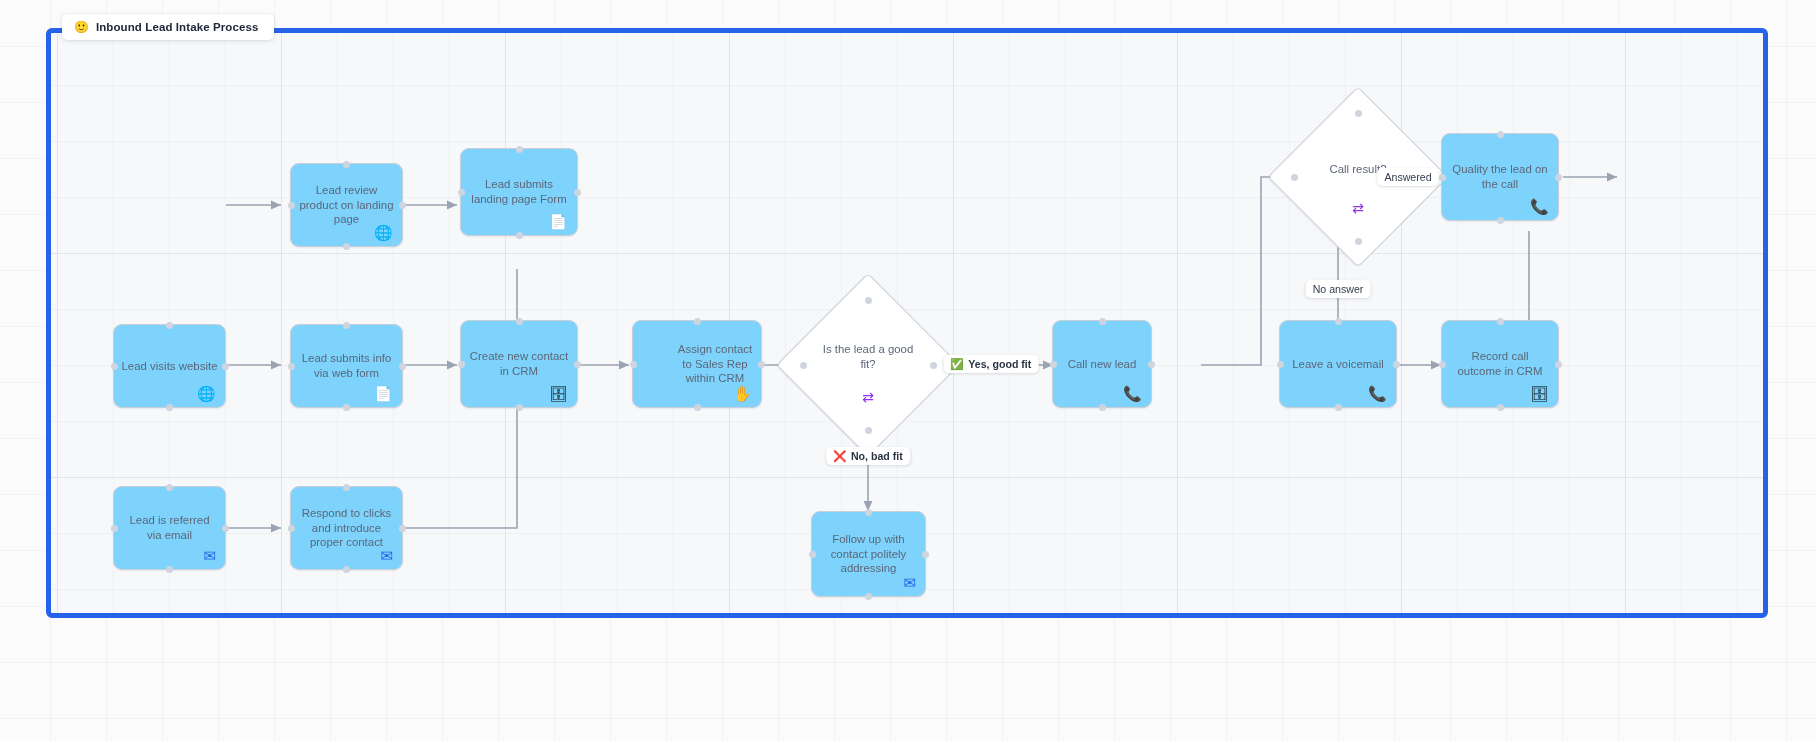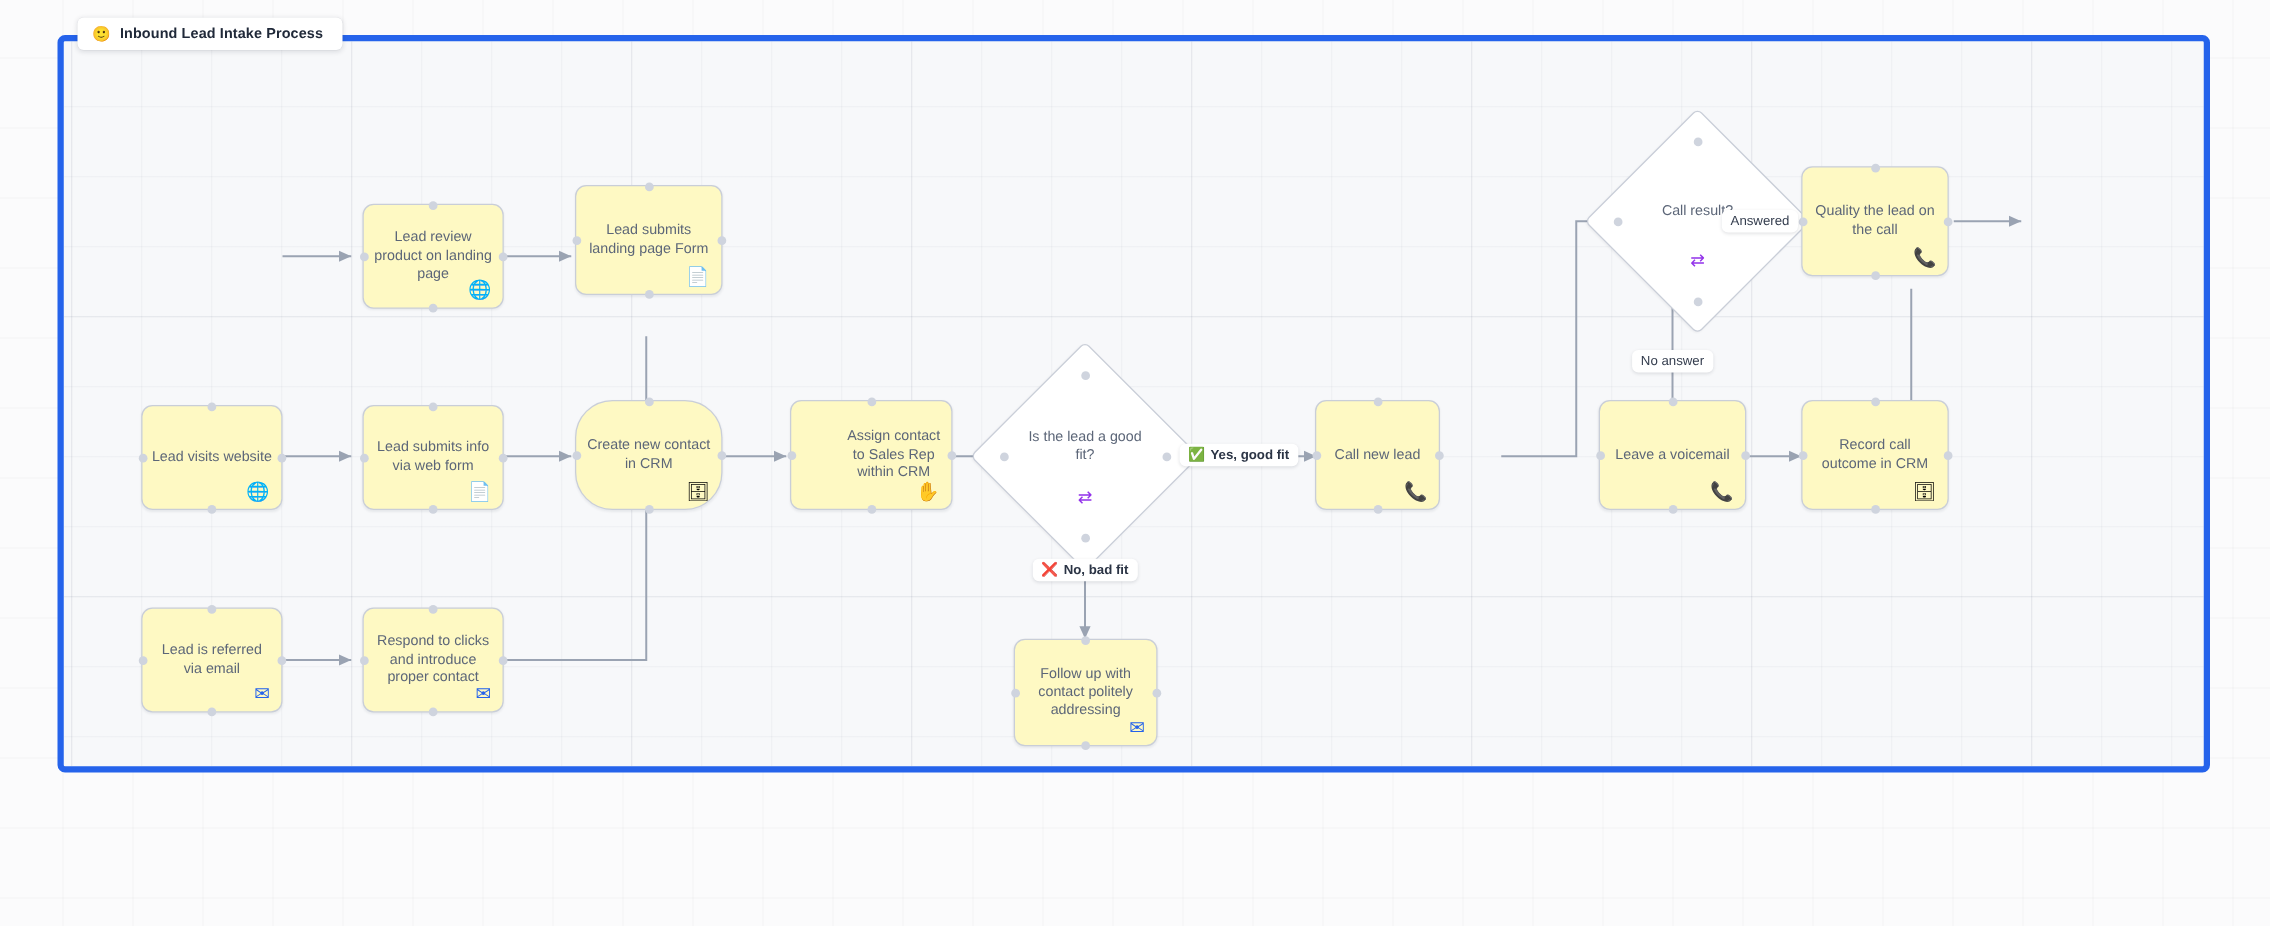--- a/index.html
+++ b/index.html
@@ -66,21 +66,21 @@
   .title-chip .t-text{
     font-size:11.5px; font-weight:700; color:#202939; letter-spacing:.1px;
   }
 
   
   .edges{ position:absolute; left:0; top:0; width:1722px; height:590px; z-index:5; overflow:visible;}
 
   
   .node{
     position:absolute;
-    background:#fef9c3;
+    background:#7dd3fc;
     border:1px solid #c9ced8;
     border-radius:9px;
     box-shadow:0 1px 2px rgba(16,24,40,.07);
     z-index:10;
     display:flex; align-items:center; justify-content:center;
   }
   .node .label{
     font-size:11.4px; line-height:14.6px; color:#5c6678;
     text-align:center; width:88%;
     overflow:hidden; max-height:44px;
@@ -221,21 +221,21 @@
 
     <div class="node" style="left:239px; top:291px; width:113px; height:84px;">
       <span class="label">Lead submits info via web form</span>
       <span class="nicon">📄</span>
       <span class="h l"></span>
       <span class="h r"></span>
       <span class="h t"></span>
       <span class="h b"></span>
     </div>
 
-    <div class="node" style="left:409px; top:287px; width:118px; height:88px;border-radius:30px;">
+    <div class="node" style="left:409px; top:287px; width:118px; height:88px;">
       <span class="label">Create new contact in CRM</span>
       <span class="nicon">🗄</span>
       <span class="h l"></span>
       <span class="h r"></span>
       <span class="h t"></span>
       <span class="h b"></span>
     </div>
 
     <div class="node" style="left:581px; top:287px; width:130px; height:88px;padding-left:36px;">
       <span class="label">Assign contact to Sales Rep within CRM</span>

